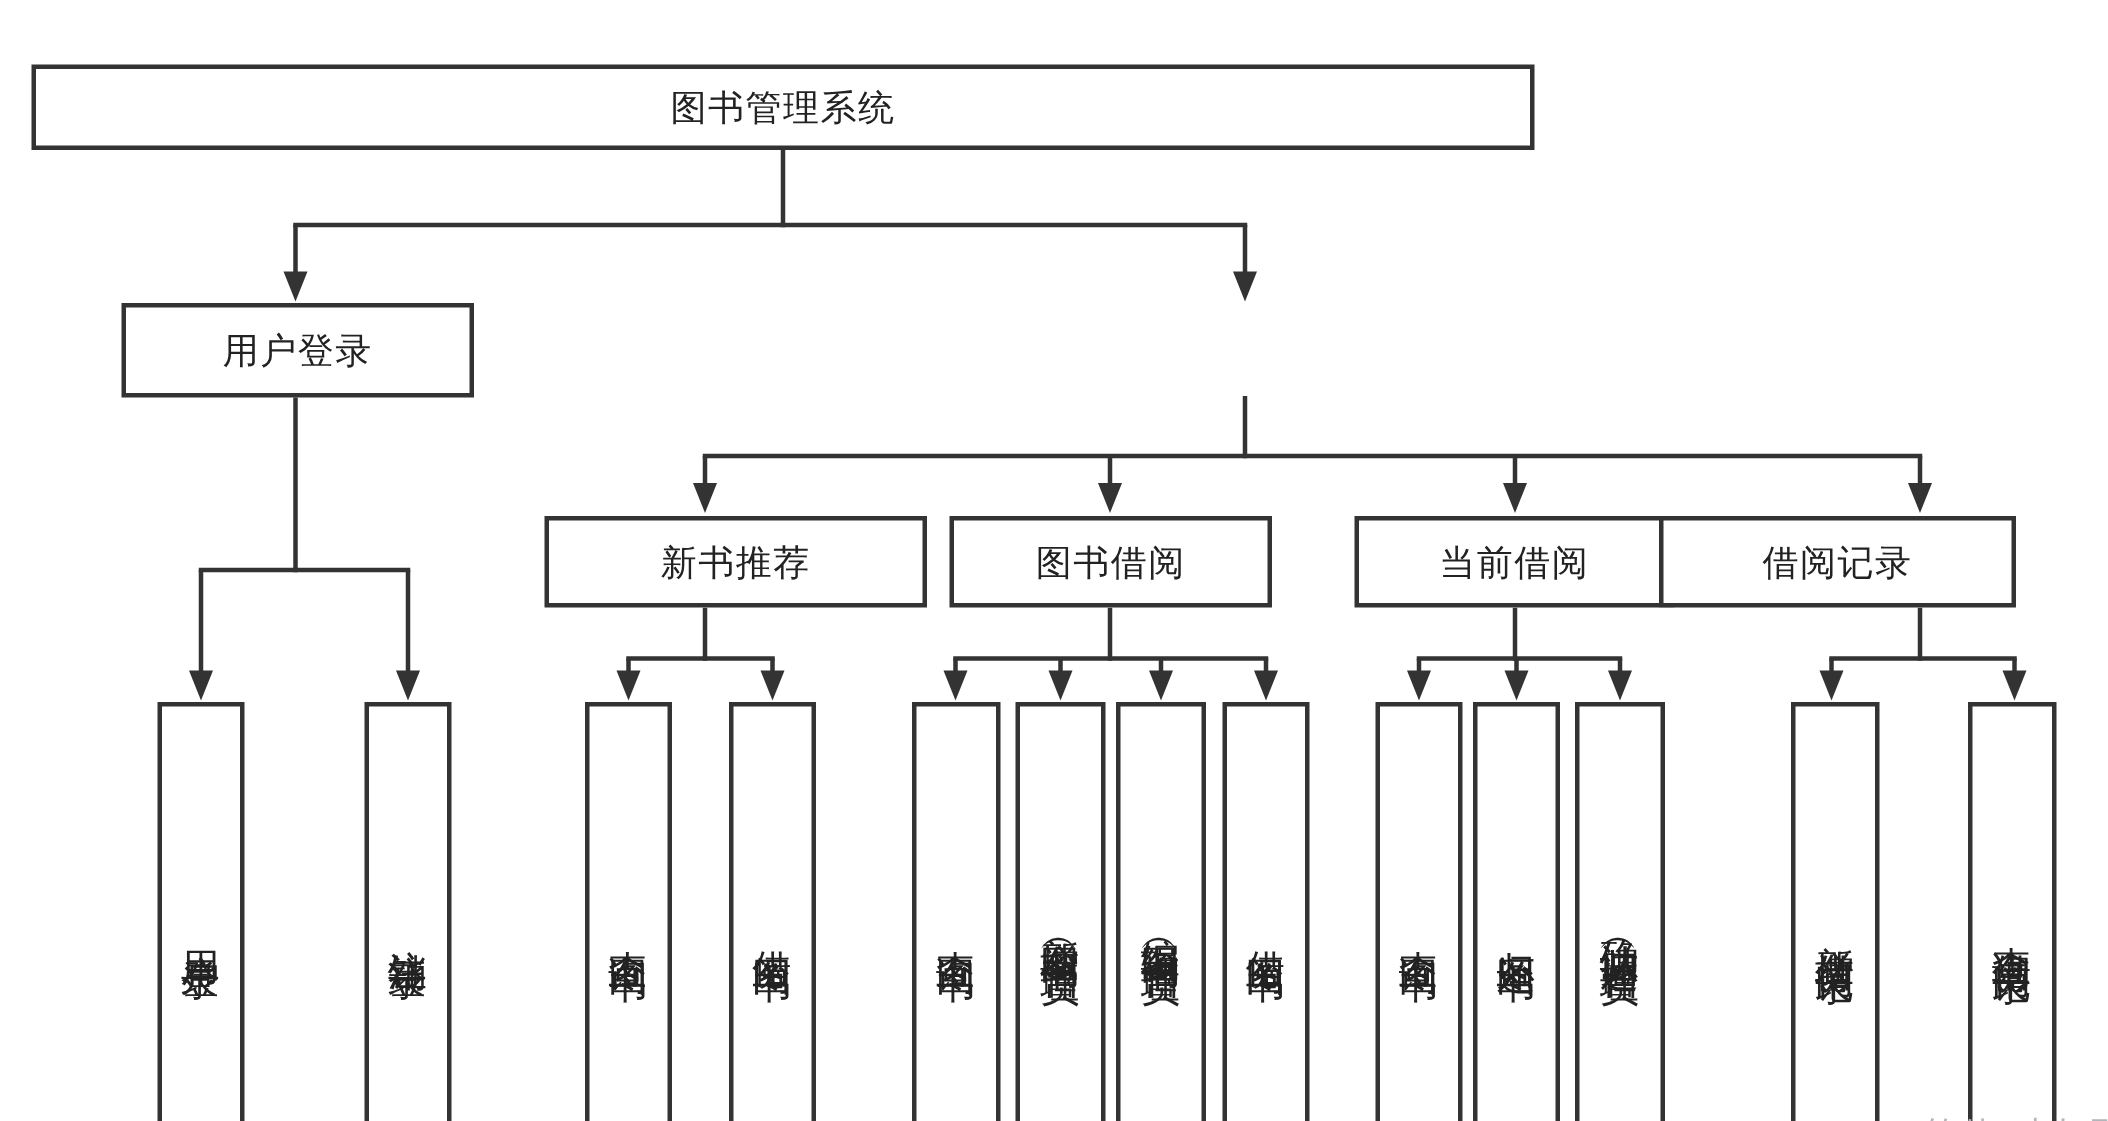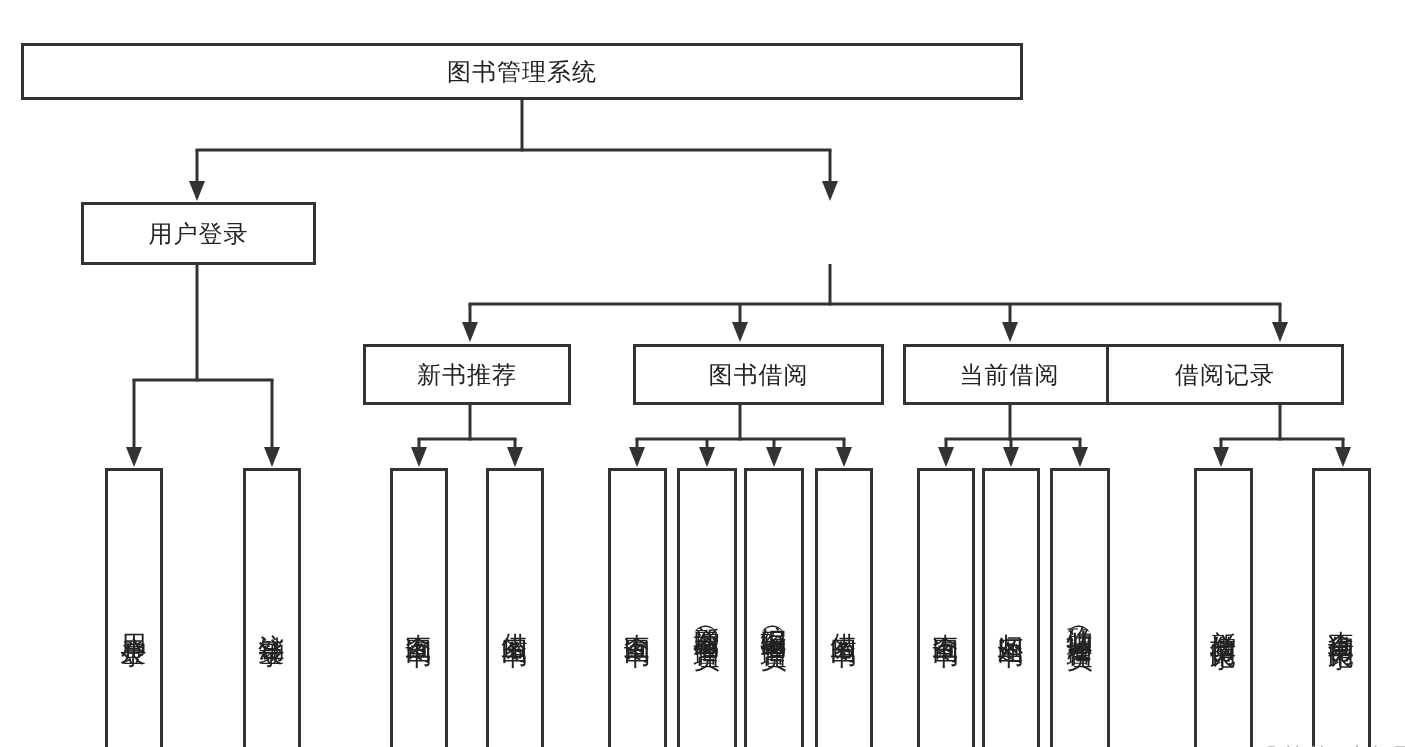--- a/index.html
+++ b/index.html
@@ -147,24 +147,24 @@
   </svg>
 
   <div class="hnode" style="left:21px; top:12px; width:1002px; height:57px;">
     <span>图书管理系统</span>
   </div>
 
   <div class="hnode" style="left:81px; top:171px; width:235px; height:63px;">
     <span>用户登录</span>
   </div>
 
-  <div class="hnode" style="left:363px; top:313px; width:208px; height:61px;">
+  <div class="hnode" style="left:363px; top:313px; width:255px; height:61px;">
     <span>新书推荐</span>
   </div>
-  <div class="hnode" style="left:633px; top:313px; width:251px; height:61px;">
+  <div class="hnode" style="left:633px; top:313px; width:215px; height:61px;">
     <span>图书借阅</span>
   </div>
   <div class="hnode" style="left:903px; top:313px; width:213px; height:61px;">
     <span>当前借阅</span>
   </div>
   <div class="hnode" style="left:1106px; top:313px; width:238px; height:61px;justify-content:center;">
     <span>借阅记录</span>
   </div>
 
   <div class="vnode" style="left:105px; width:58px;">

